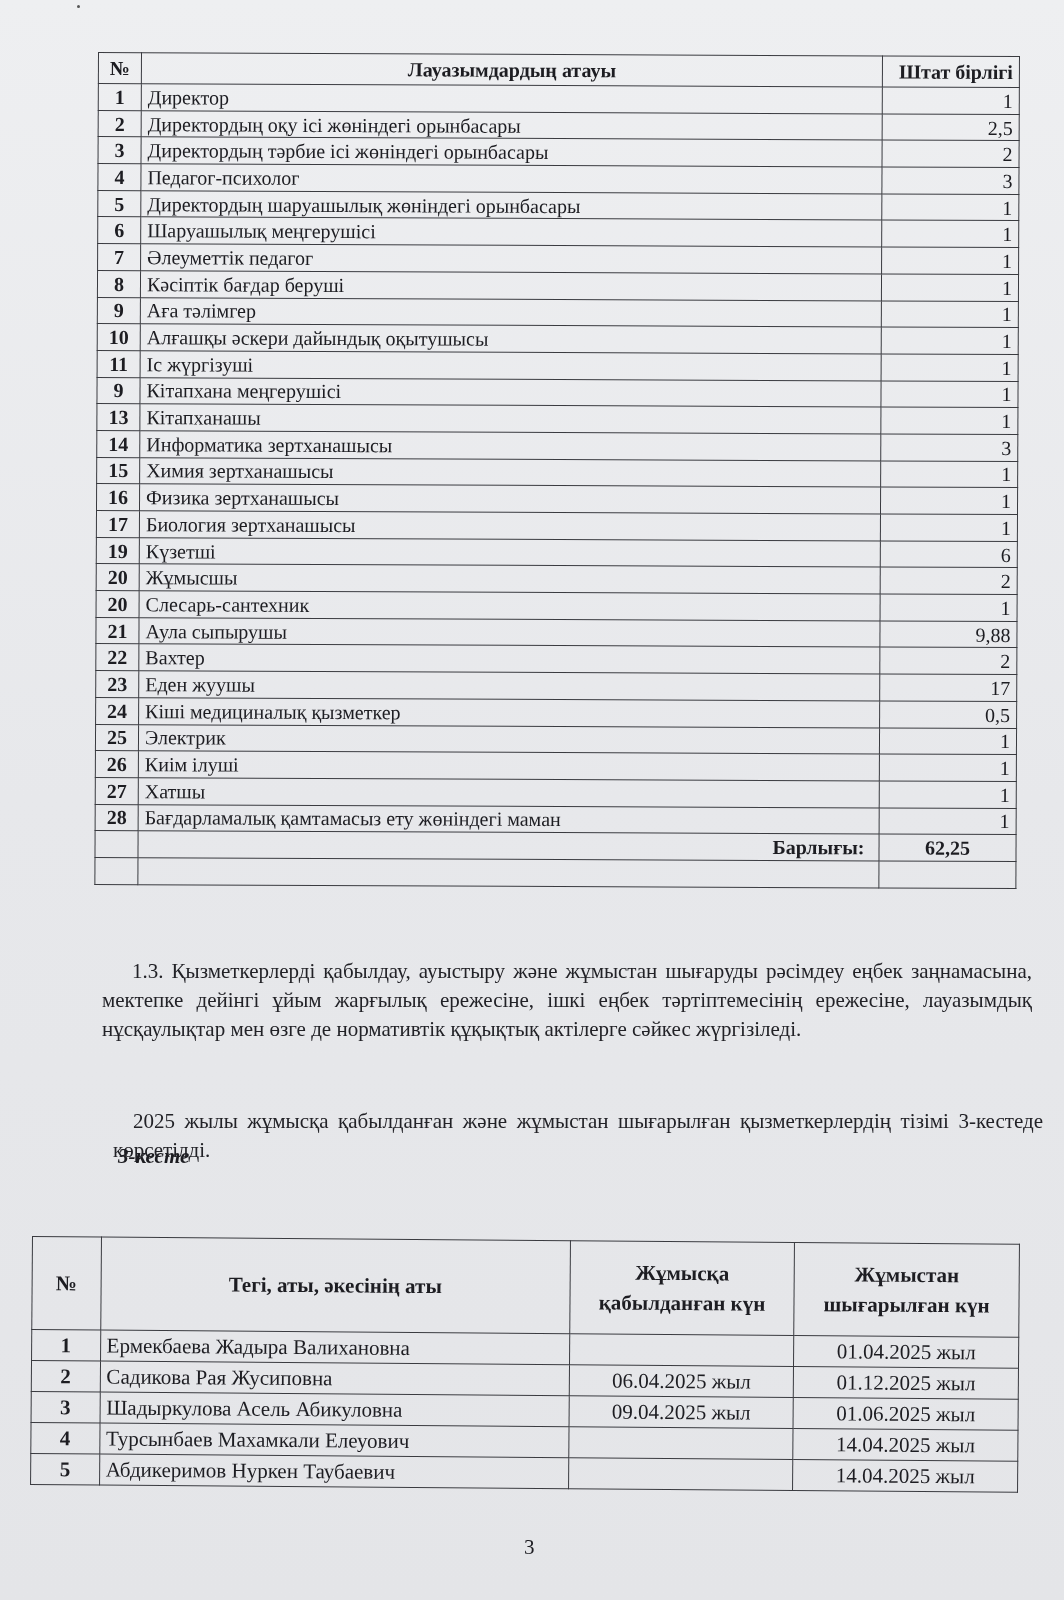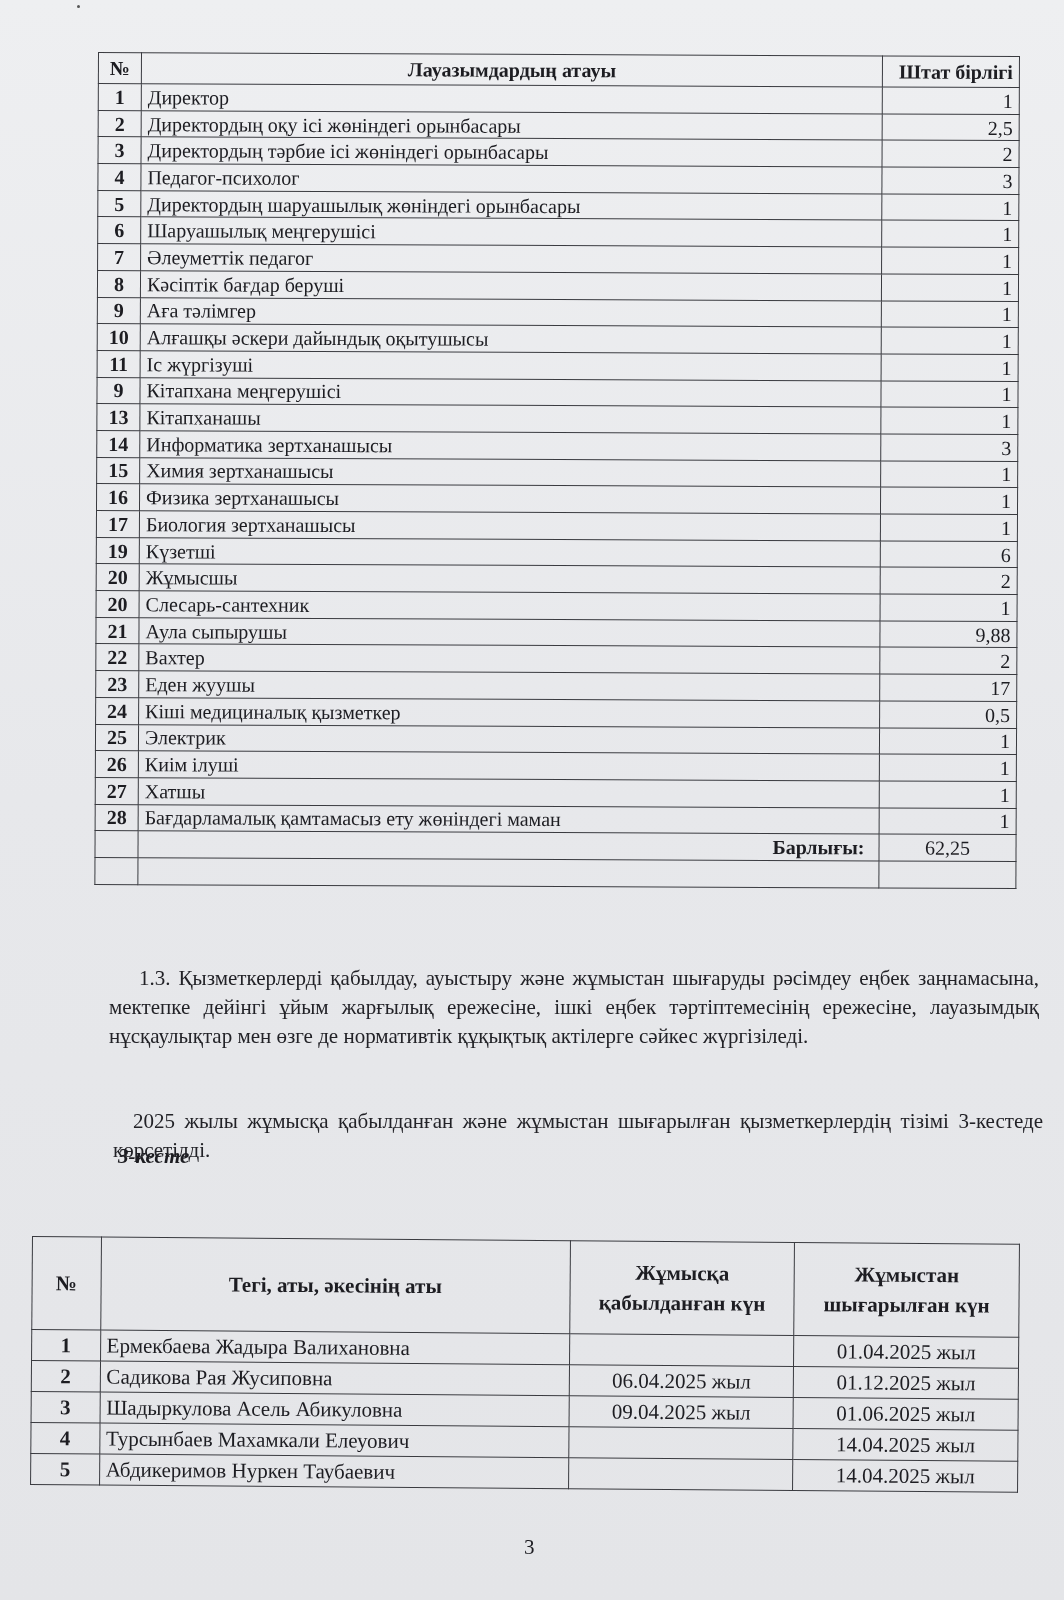--- a/index.html
+++ b/index.html
@@ -22,21 +22,21 @@
   }
   .t1 td, .t1 th {
     border: 1.5px solid #3a3b40; padding: 0 6px; height: 25.7px; line-height: 24px;
     vertical-align: middle;
   }
   .t1 th { font-weight: bold; font-size: 20px; height: 30px; }
   .t1 .c-num { width: 30px; text-align: center; font-weight: bold; }
   .t1 .c-name { text-align: left; }
   .t1 .c-val { width: 124px; text-align: right; }
   .t1 .total-label { text-align: right; font-weight: bold; padding-right: 14px; }
-  .t1 .total-val { text-align: center; font-weight: normal; }
+  .t1 .total-val { text-align: center; font-weight: bold; }
 
   
   .para {
     position: absolute; left: 102px; width: 930px; font-size: 21px; line-height: 29px;
     text-align: justify; color: #222227;
   }
   .p1 { top: 957px; text-indent: 30px; }
   .p2 { top: 1096px; text-indent: 20px; }
   .table-caption {
     position: absolute; left: 118px; top: 1144px; font-size: 21px;
@@ -226,21 +226,21 @@
         <td class="total-val">62,25</td>
       </tr>
       <tr>
         <td class="c-num"></td>
         <td></td>
         <td></td>
       </tr>
     </tbody>
   </table>
 
-  <p class="para p1" style="margin:7px">1.3. Қызметкерлерді қабылдау, ауыстыру және жұмыстан шығаруды рәсімдеу еңбек заңнамасына, мектепке дейінгі ұйым жарғылық ережесіне, ішкі еңбек тәртіптемесінің ережесіне, лауазымдық нұсқаулықтар мен өзге де нормативтік құқықтық актілерге сәйкес жүргізіледі.</p>
+  <p class="para p1" style="margin:0">1.3. Қызметкерлерді қабылдау, ауыстыру және жұмыстан шығаруды рәсімдеу еңбек заңнамасына, мектепке дейінгі ұйым жарғылық ережесіне, ішкі еңбек тәртіптемесінің ережесіне, лауазымдық нұсқаулықтар мен өзге де нормативтік құқықтық актілерге сәйкес жүргізіледі.</p>
   <p class="para p2" style="margin:11px">2025 жылы жұмысқа қабылданған және жұмыстан шығарылған қызметкерлердің тізімі 3-кестеде көрсетілді.</p>
 
   <div class="table-caption">3-кесте</div>
 
   <table class="t3">
     <thead>
       <tr>
         <th class="c-num">№</th>
         <th class="c-name">Тегі, аты, әкесінің аты</th>
         <th class="c-date">Жұмысқа қабылданған күн</th>

